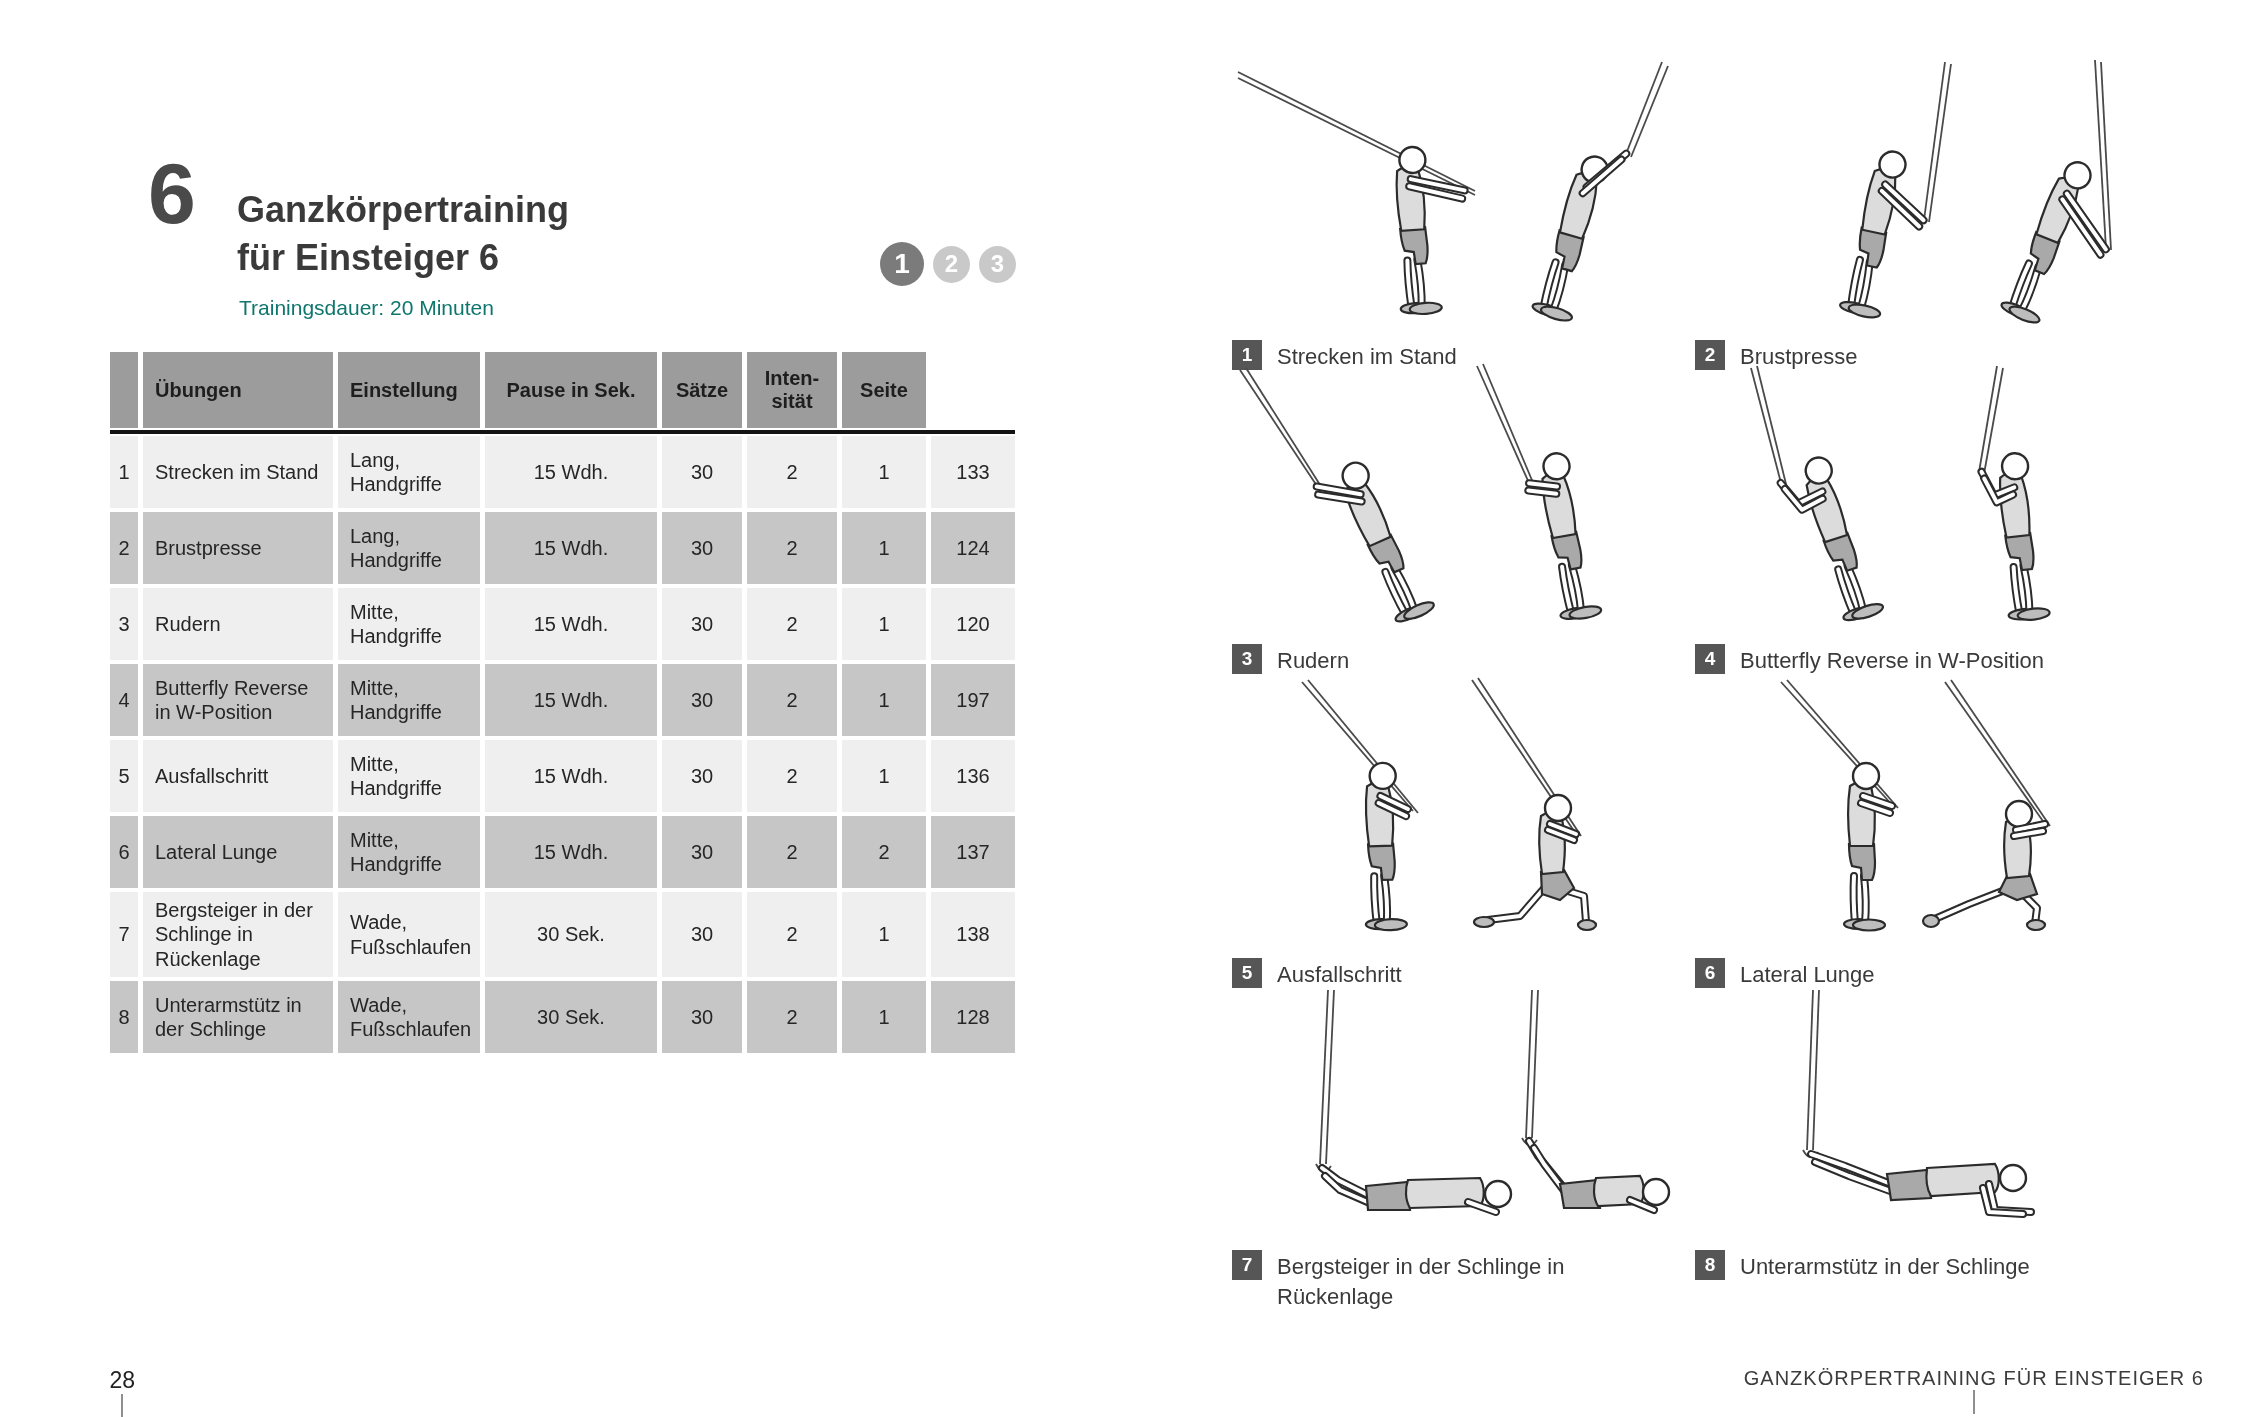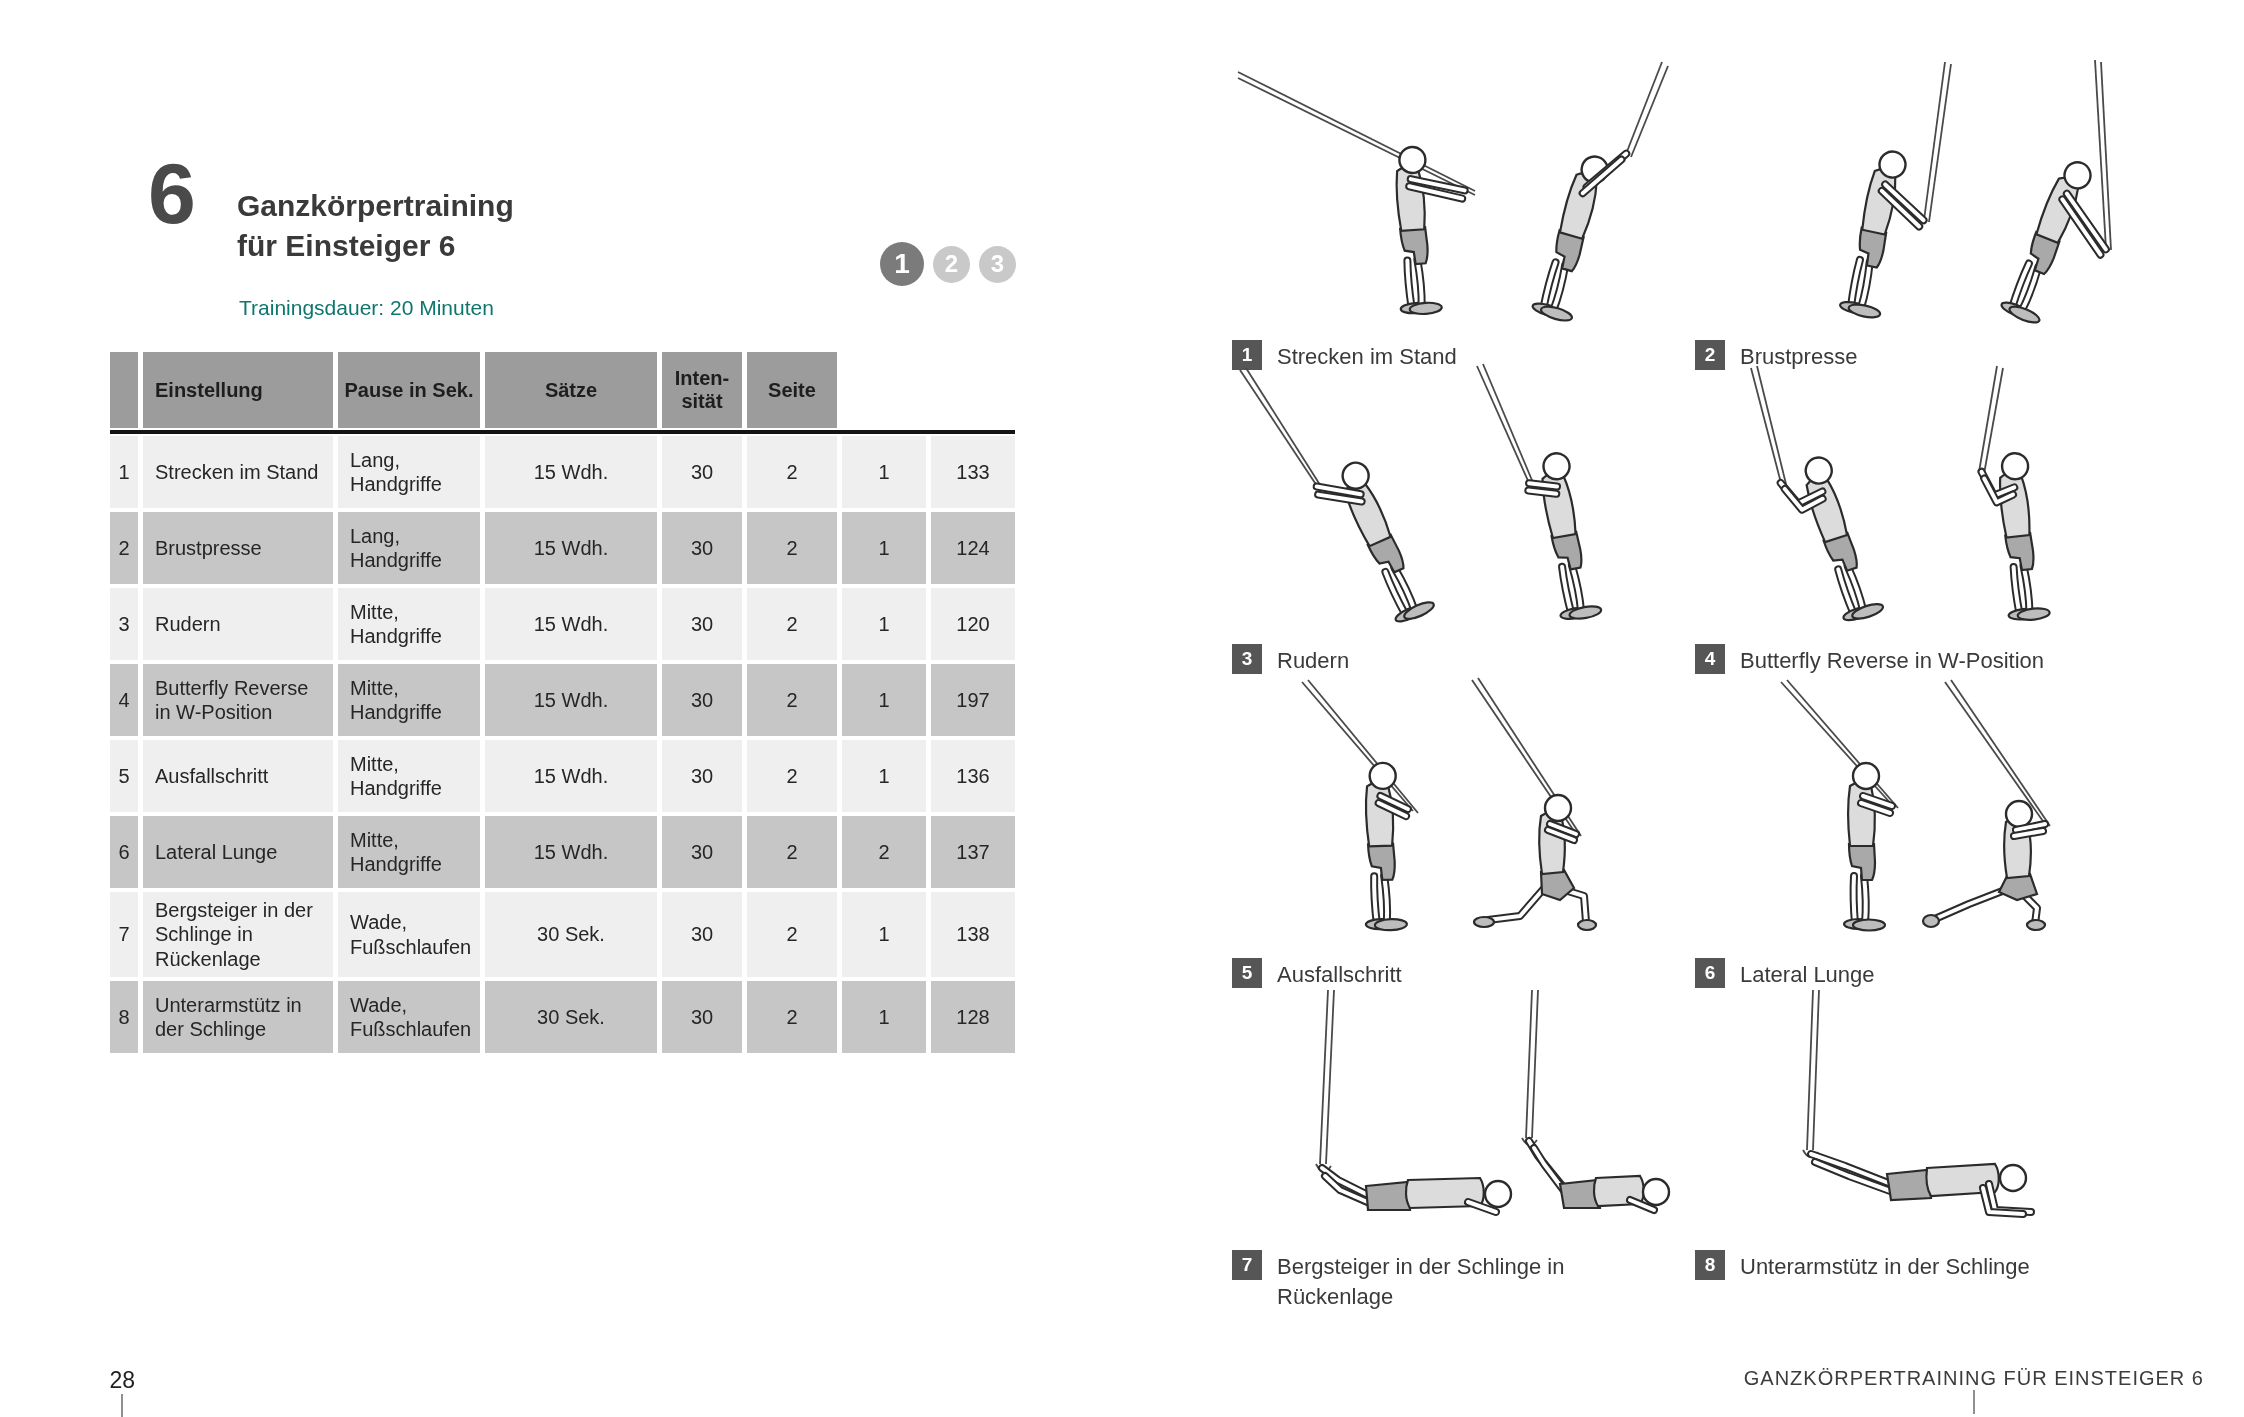--- a/index.html
+++ b/index.html
@@ -2,21 +2,21 @@
 <html><head>
 <meta charset="utf-8">
 <style>
   html,body{margin:0;padding:0;background:#ffffff;}
   body{width:2244px;height:1417px;position:relative;overflow:hidden;
        font-family:"Liberation Sans","DejaVu Sans",sans-serif;color:#2e2e2e;}
 
   
   .chapter-num{position:absolute;left:148px;top:150px;font-size:86px;font-weight:bold;
                color:#4a4a4a;line-height:1;}
-  .title-block{position:absolute;left:237px;top:186px;font-size:30px;font-weight:bold;
+  .title-block{position:absolute;left:237px;top:186px;font-size:36px;font-weight:bold;
                color:#3a3a3a;line-height:1.32;}
   .duration{position:absolute;left:239px;top:296px;font-size:21px;color:#0f766e;}
 
   .levels{position:absolute;left:880px;top:242px;display:flex;align-items:center;gap:9px;}
   .lvl-c{border-radius:50%;color:#fff;display:flex;align-items:center;justify-content:center;
          font-weight:bold;}
   .lvl-c.active{width:44px;height:44px;background:#7b7b7b;font-size:28px;}
   .lvl-c.inactive{width:37px;height:37px;background:#c9c9c9;font-size:24px;}
 
   
@@ -90,20 +90,21 @@
 
 <div class="levels">
   <div class="lvl-c active">1</div>
   <div class="lvl-c inactive">2</div>
   <div class="lvl-c inactive">3</div>
 </div>
 
 <div class="xtable">
 
   <div class="th"></div>
+  <div class="th left">Übungen</div>
   <div class="th left">Einstellung</div>
   <div class="th">Pause in Sek.</div>
   <div class="th">Sätze</div>
   <div class="th">Inten- sität</div>
   <div class="th">Seite</div>
 
   <div class="tdivider"></div>
 
   <div class="td r-light">1</div>
   <div class="td r-light left">Strecken im Stand</div>

